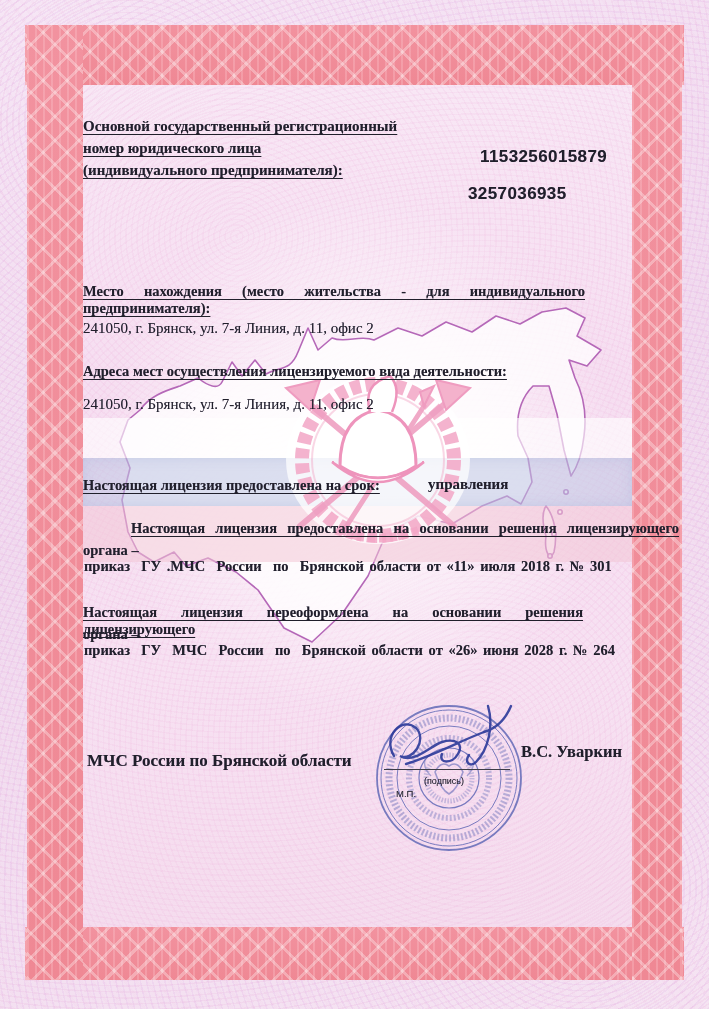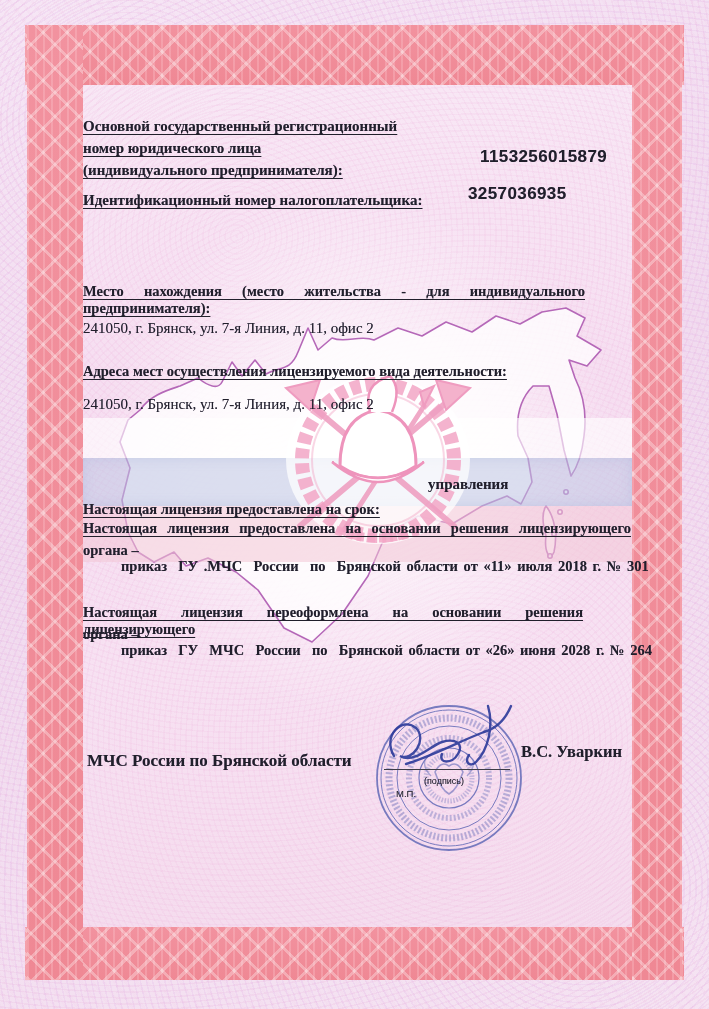--- a/index.html
+++ b/index.html
@@ -39,21 +39,21 @@
   .stripe.red{top:506px;height:56px;background:rgba(243,199,213,.55);}
   .layer{position:absolute;z-index:4;}
   .layer.emblem{z-index:6;}
   .txt{position:absolute;z-index:7;font-weight:bold;
     text-shadow:0 0 .5px rgba(45,35,70,.45);}
   .u{text-decoration:underline;text-decoration-thickness:1.2px;text-underline-offset:3px;}
   .just{text-align:justify;text-align-last:justify;}
   .lbl{font-size:15px;line-height:22px;}
   .val{font-weight:normal;font-size:15px;}
   .num{font-family:"Liberation Sans",sans-serif;font-size:17px;letter-spacing:.4px;}
-  .order{font-size:14.5px;white-space:pre-wrap;word-spacing:2px;padding-left:37px;}
+  .order{font-size:14.5px;white-space:pre-wrap;word-spacing:2px;}
   .sig-title{font-size:17px;line-height:22px;}
   .small-cap{font-family:"Liberation Sans",sans-serif;font-weight:normal;
     font-size:9px;color:#2c2c36;z-index:9;}
   .sig-line{position:absolute;z-index:9;left:384px;top:769px;width:126px;height:0;
     border-top:1.4px solid #3c3c46;}
   .seal{position:absolute;z-index:8;left:365px;top:698px;}
   .autograph{position:absolute;z-index:10;left:372px;top:698px;}
 </style>
 </head>
 <body>
@@ -107,33 +107,32 @@
     <path d="M 122,50 Q 114,22 142,14 Q 154,26 144,50" fill="#ffffff" stroke="#ee94bc" stroke-width="2.5"></path>
     <path d="M 84,100 Q 130,132 176,100 Q 152,120 130,120 Q 108,120 84,100 Z" fill="#ffffff" stroke="#ee94bc" stroke-width="2.5"></path>
     <path d="M 88,168 Q 130,184 172,168" fill="none" stroke="#f2a6c6" stroke-width="9" stroke-dasharray="7 4" opacity="0.85"></path>
   </svg>
 
   <div class="txt lbl u" style="left:83px;top:115px;">Основной государственный регистрационный</div>
   <div class="txt lbl u" style="left:83px;top:159px;">(индивидуального предпринимателя):</div>
   <div class="txt lbl u" style="left:83px;top:137px;">номер юридического лица</div>
   <div class="txt num" style="left:480px;top:147px;">1153256015879</div>
 
-  <div class="txt lbl u" style="left:83px;top:189px;">Идентификационный номер налогоплательщика:</div>
   <div class="txt num" style="left:468px;top:184px;">3257036935</div>
 
   <div class="txt u just" style="left:83px;top:283px;width:502px;font-size:14.5px;">Место нахождения (место жительства - для индивидуального предпринимателя):</div>
   <div class="txt val" style="left:83px;top:320px;">241050, г. Брянск, ул. 7-я Линия, д. 11, офис 2</div>
 
   <div class="txt u" style="left:83px;top:363px;font-size:14.5px;">Адреса мест осуществления лицензируемого вида деятельности:</div>
   <div class="txt val" style="left:83px;top:396px;">241050, г. Брянск, ул. 7-я Линия, д. 11, офис 2</div>
 
-  <div class="txt u" style="left:83px;top:477px;font-size:14.5px;margin-top:24px;">Настоящая лицензия предоставлена на срок:</div>
+  <div class="txt u" style="left:83px;top:477px;font-size:14.5px;">Настоящая лицензия предоставлена на срок:</div>
   <div class="txt" style="left:428px;top:476px;font-size:15px;">управления</div>
 
-  <div class="txt u just" style="left:83px;top:520px;width:548px;font-size:14.5px;">Настоящая лицензия предоставлена на основании решения лицензирующего</div>
+  <div class="txt u just" style="left:83px;top:520px;width:548px;font-size:14.5px;padding-left:48px;">Настоящая лицензия предоставлена на основании решения лицензирующего</div>
   <div class="txt" style="left:83px;top:542px;font-size:14.5px;">органа –</div>
   <div class="txt order" style="left:84px;top:558px;">приказ  ГУ .МЧС  России  по  Брянской области от «11» июля 2018 г. № 301</div>
 
   <div class="txt u just" style="left:83px;top:604px;width:500px;font-size:14.5px;">Настоящая лицензия переоформлена на основании решения лицензирующего</div>
   <div class="txt" style="left:83px;top:626px;font-size:14.5px;">органа –</div>
   <div class="txt order" style="left:84px;top:642px;">приказ  ГУ  МЧС  России  по  Брянской области от «26» июня 2028 г. № 264</div>
 
   <div class="txt sig-title" style="left:87px;top:750px;">МЧС России по Брянской области</div>
   <div class="txt" style="left:521px;top:742px;font-size:16.5px;">В.С. Уваркин</div>
 

